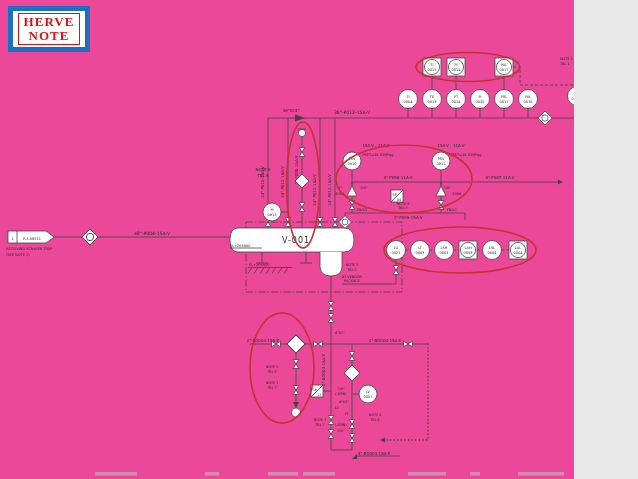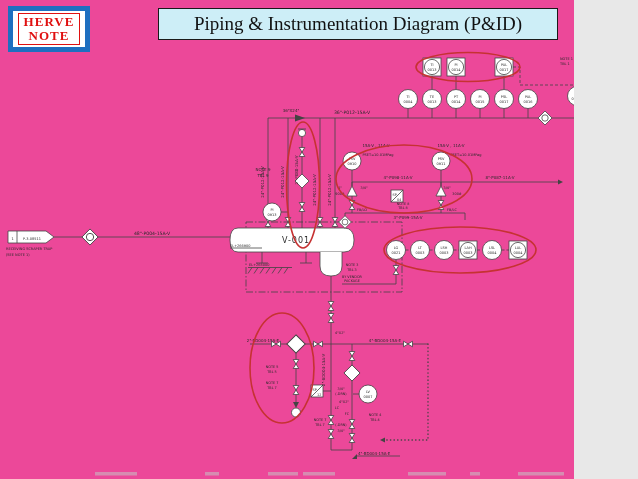--- a/index.html
+++ b/index.html
@@ -38,21 +38,20 @@
 
 <div class="slide">
 
   <div class="logo">
     <div class="logo-inner">
       <div>HERVE</div>
       <div>NOTE</div>
     </div>
   </div>
 
-  <div class="title">Piping &amp; Instrumentation Diagram (P&amp;ID)</div>
 
   <svg width="638" height="479" viewBox="0 0 638 479">
     <defs>
       <path id="vv" class="sym" d="M-2.8,-4.5 H2.8 L-2.8,4.5 H2.8 Z"></path>
       <path id="vh" class="sym" d="M-4.5,-2.8 V2.8 L4.5,-2.8 V2.8 Z"></path>
       <g id="dmc">
           <path class="sym" d="M0,-7 L7,0 L0,7 L-7,0 Z"></path>
           <circle class="sym" r="3.2"></circle>
         </g>
       <path id="dm" class="sym" d="M0,-7 L7,0 L0,7 L-7,0 Z"></path>

